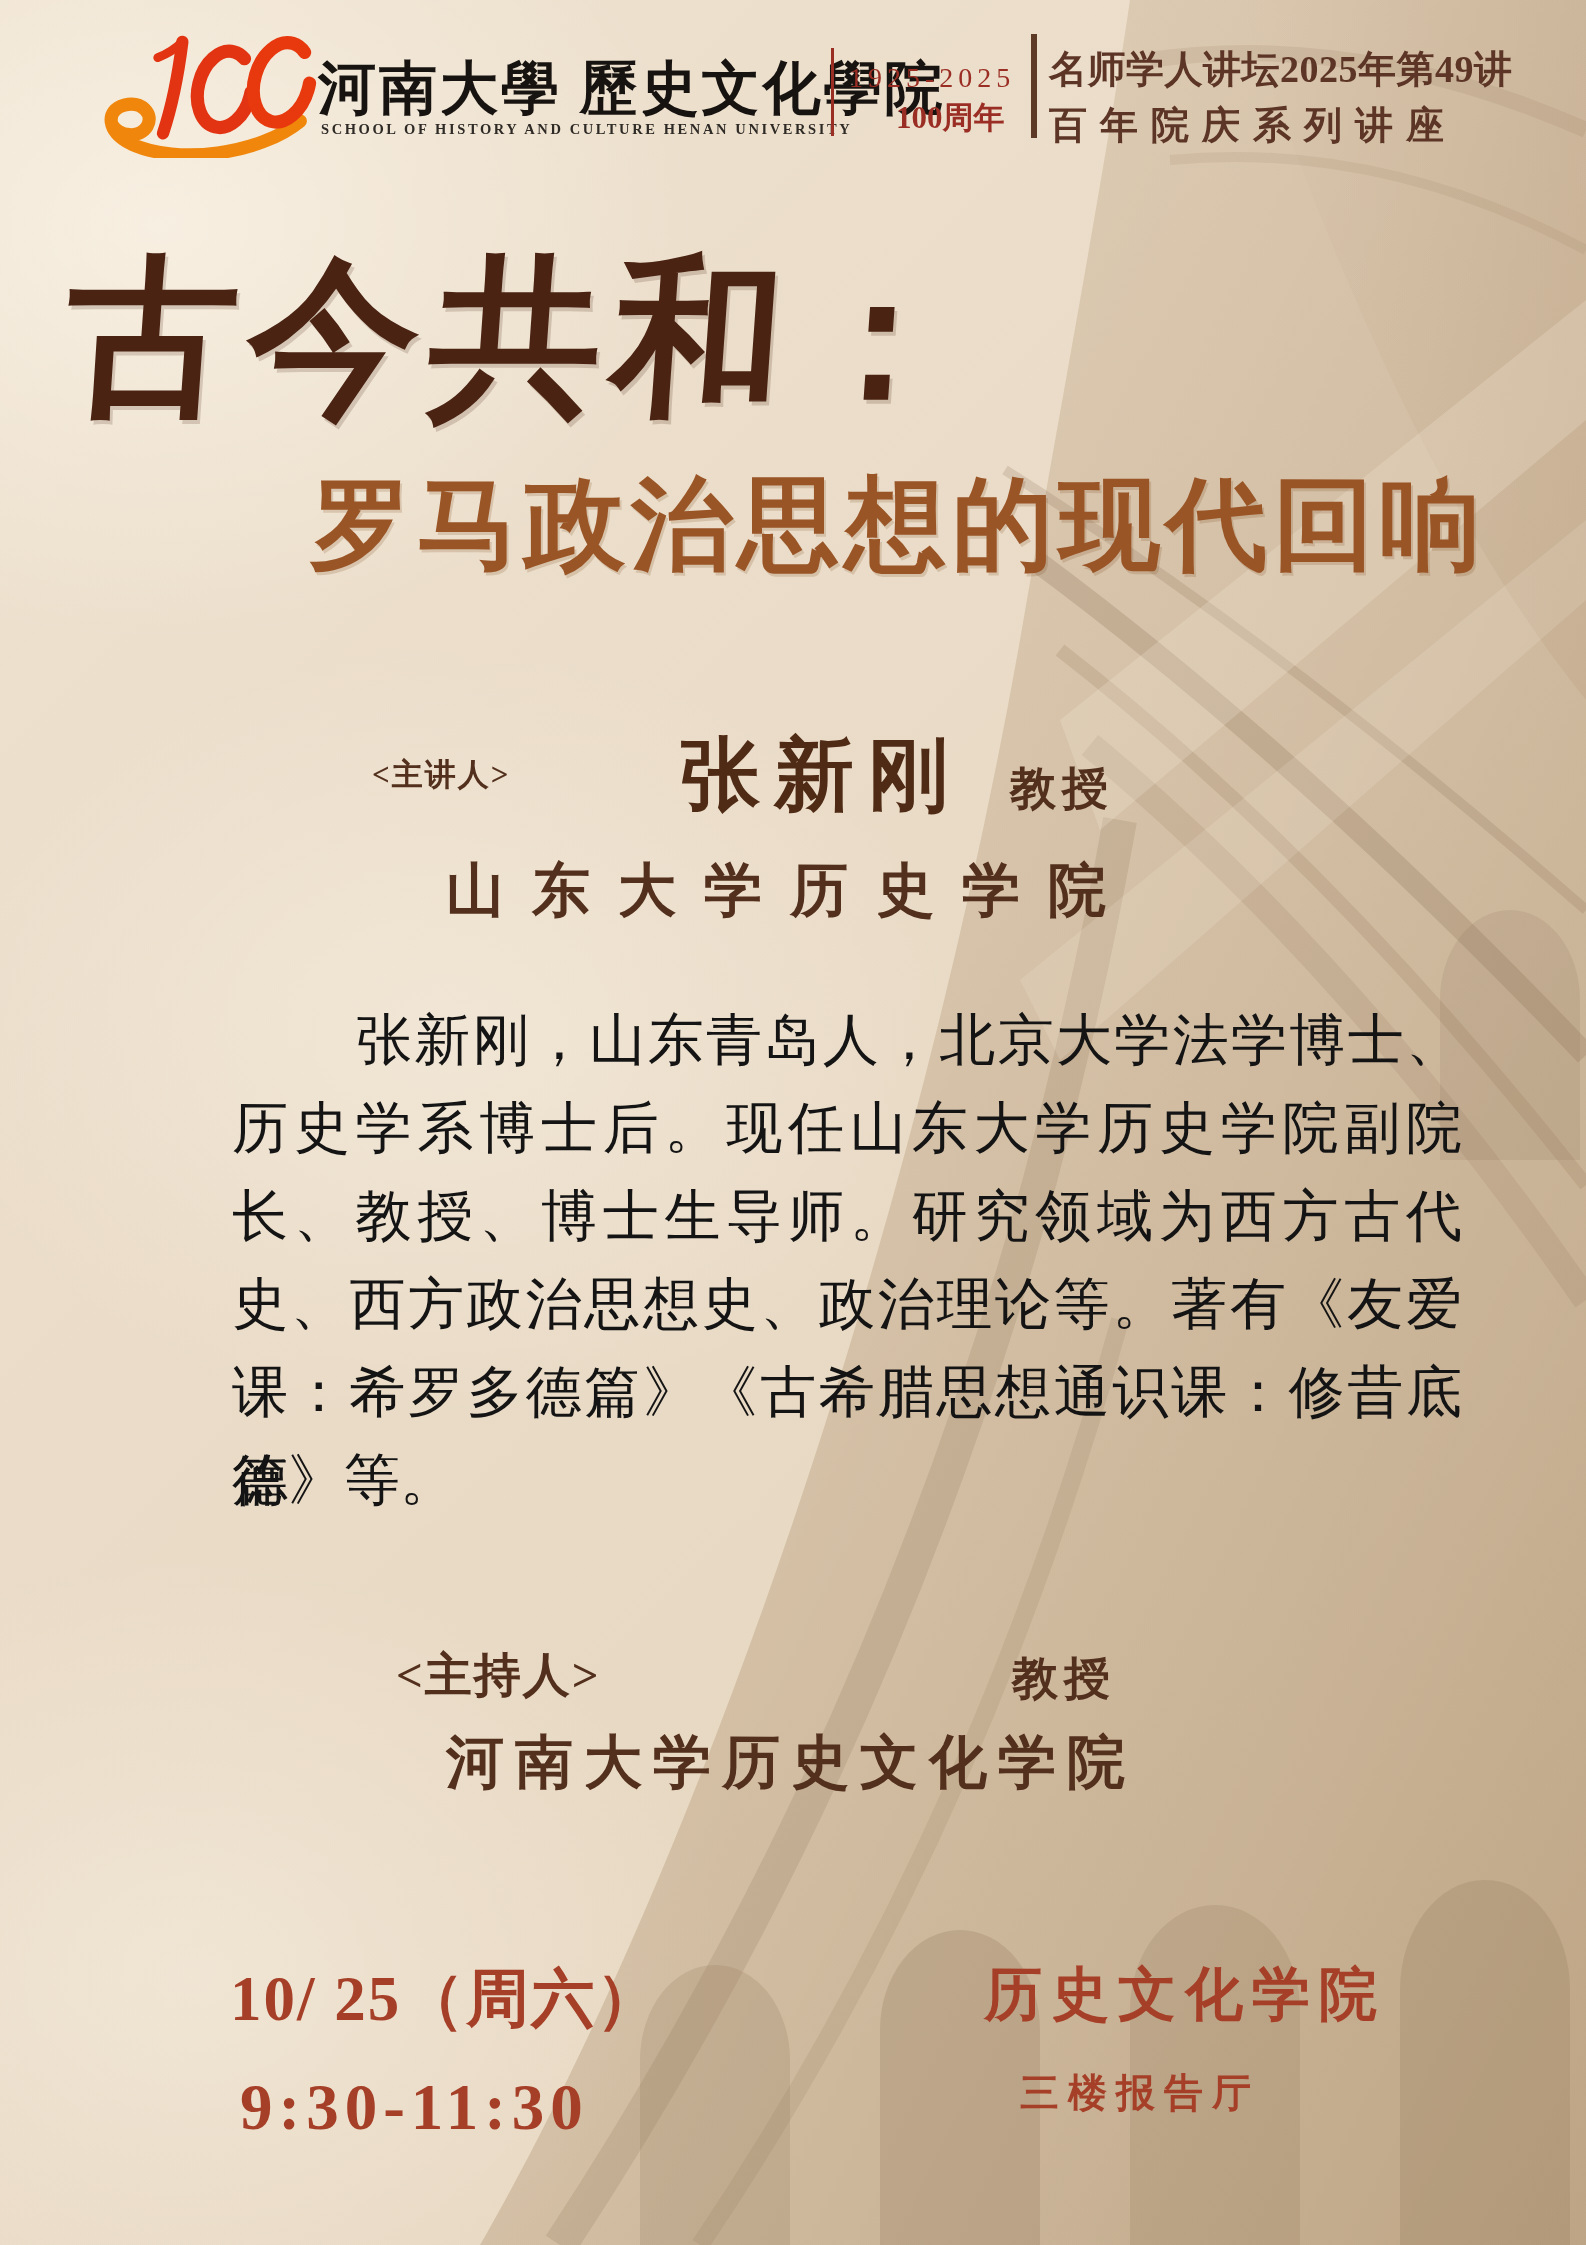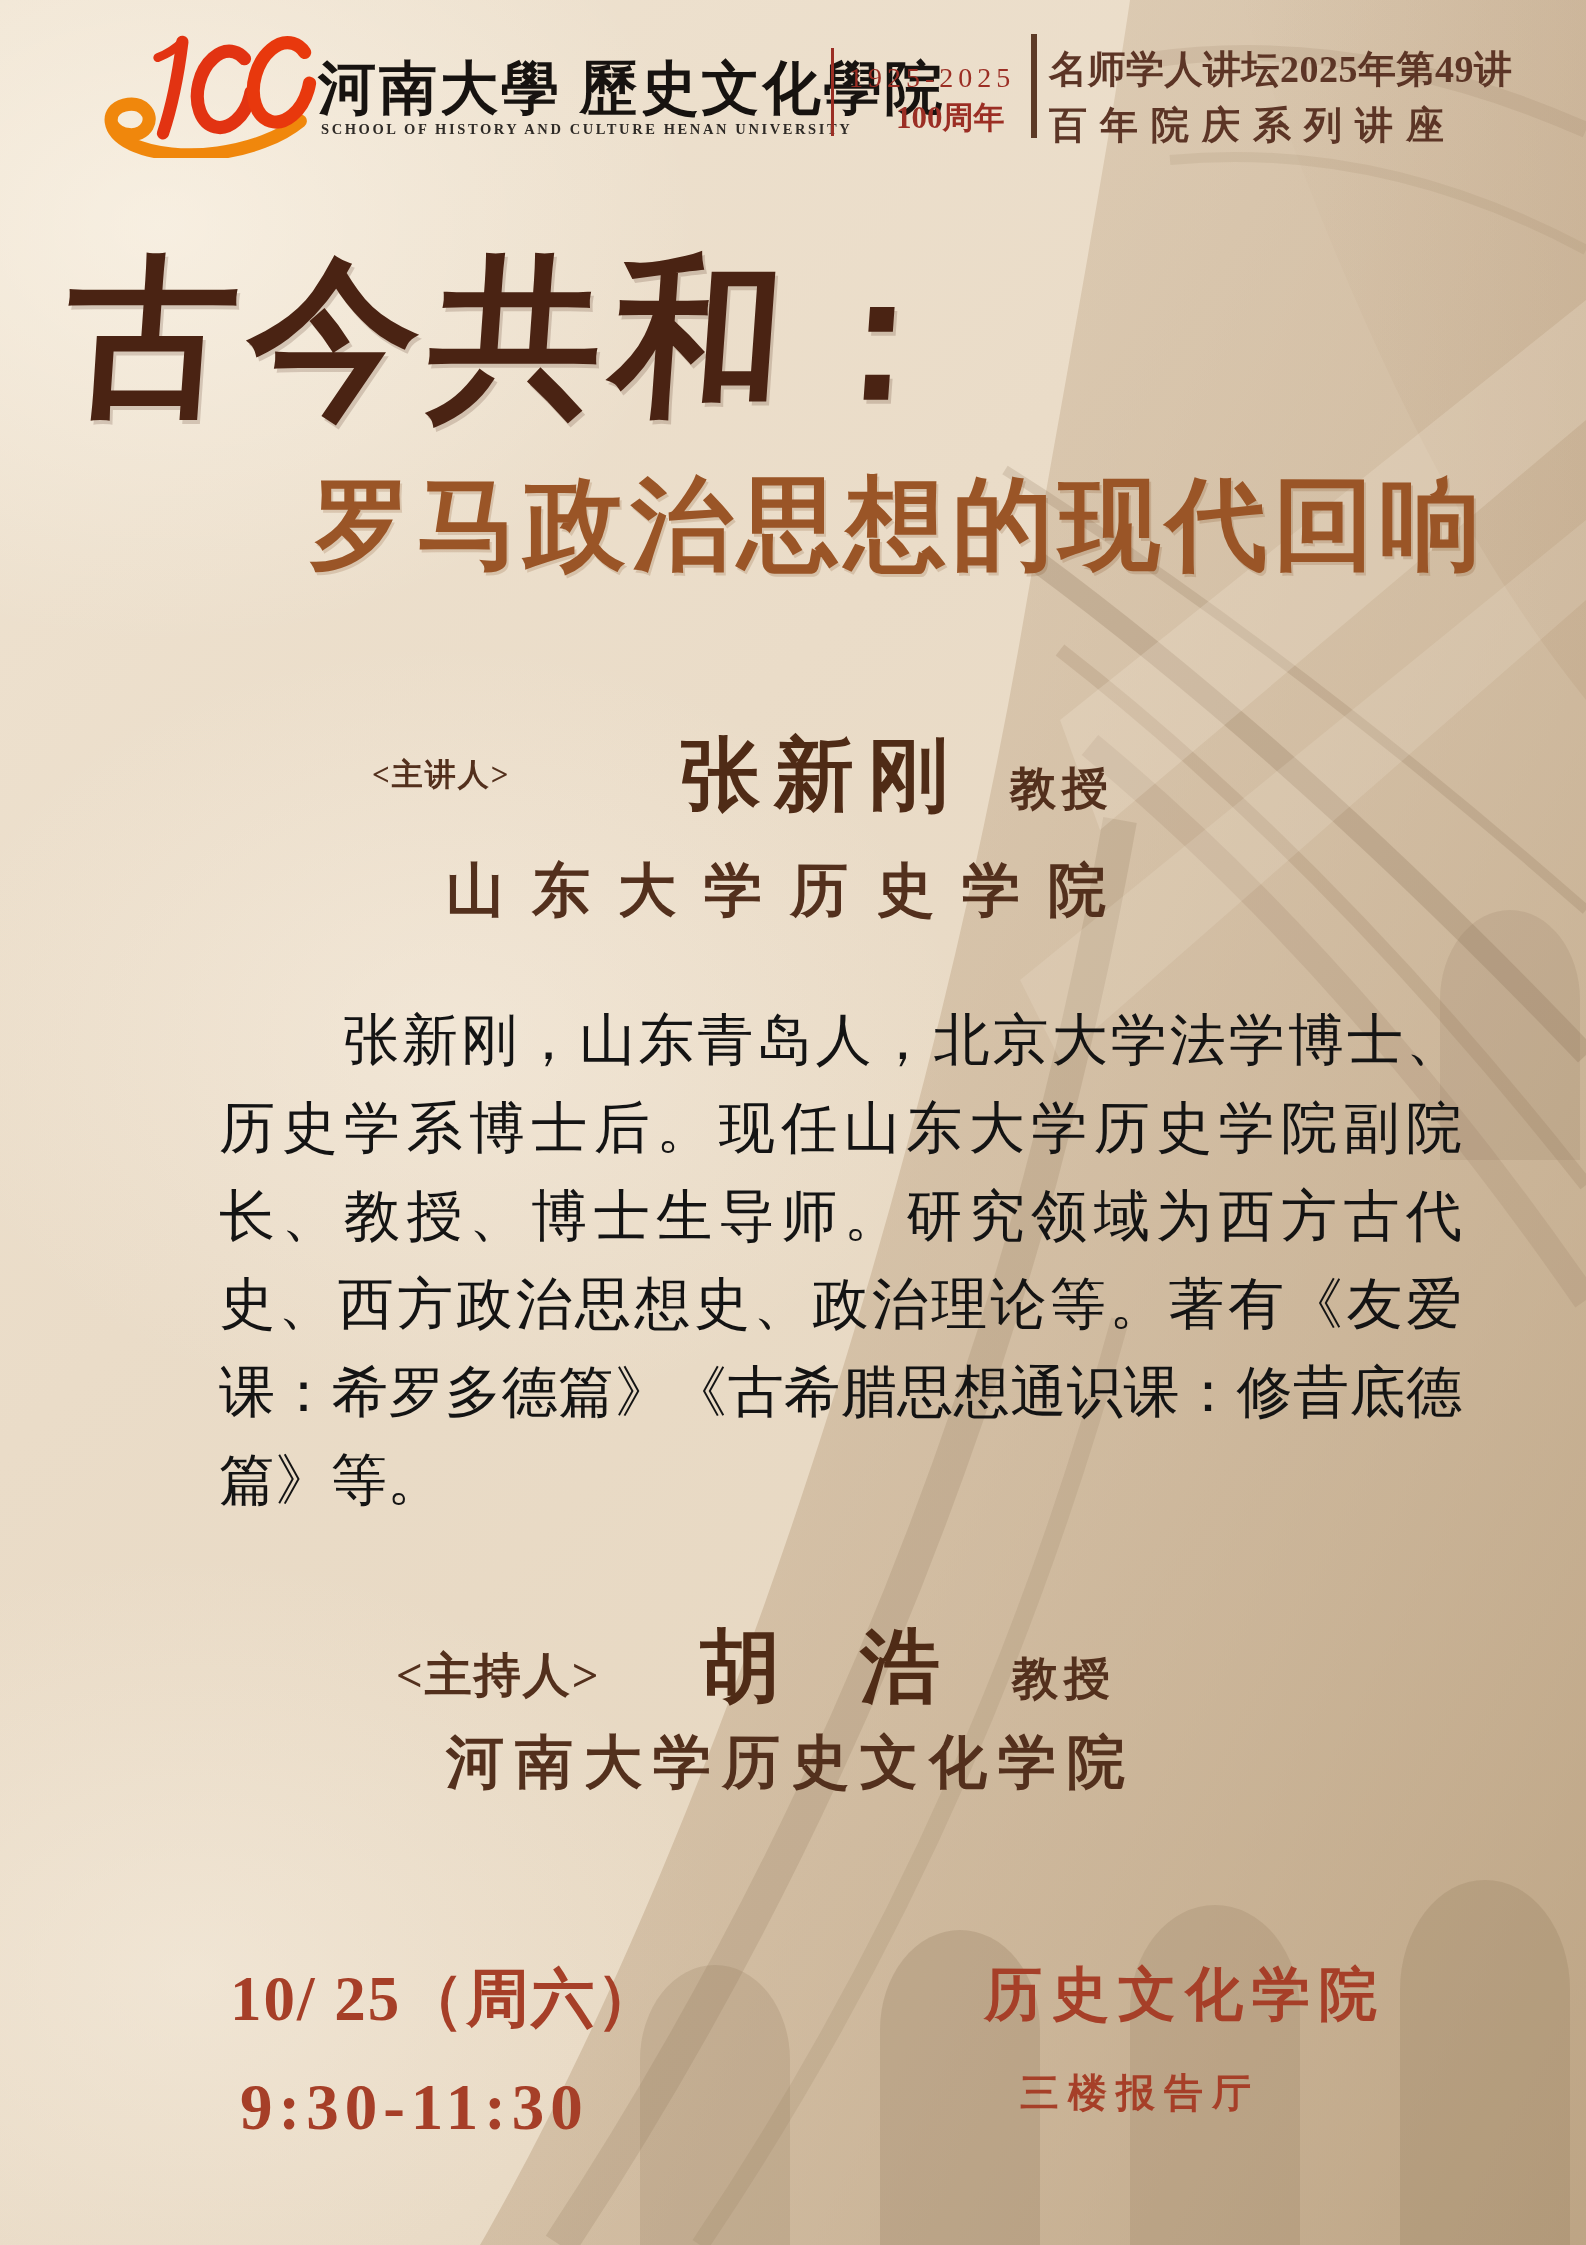--- a/index.html
+++ b/index.html
@@ -63,21 +63,21 @@
   .spk-label{position:absolute;left:372px;top:754px;font-size:31px;font-weight:bold;color:#53301d;white-space:nowrap;letter-spacing:2px;}
   .spk-name{position:absolute;left:680px;top:722px;font-size:80px;font-weight:bold;color:#4f2b16;letter-spacing:14px;white-space:nowrap;}
   .spk-title{position:absolute;left:1010px;top:758px;font-size:46px;font-weight:bold;color:#53301d;white-space:nowrap;letter-spacing:6px;}
   .spk-aff{position:absolute;left:446px;top:852px;font-size:58px;font-weight:bold;color:#53301d;white-space:nowrap;letter-spacing:28px;}
 
   
   .bio{
     position:absolute;left:219px;top:996px;width:1243px;
     font-size:56px;color:#141414;line-height:88px;
   }
-  .bio-line{text-align:justify;text-align-last:justify;height:88px;overflow:visible;}
+  .bio-line{text-align:justify;text-align-last:justify;height:88px;overflow:visible;margin-left:13px;}
   .bio-line.first{text-indent:124px;}
   .bio-line.last{text-align:right;text-align-last:left;}
 
   
   .host-label{position:absolute;left:396px;top:1644px;font-size:47px;font-weight:bold;color:#53301d;white-space:nowrap;letter-spacing:2px;}
   .host-name{position:absolute;left:700px;top:1614px;font-size:80px;font-weight:bold;color:#4f2b16;white-space:nowrap;}
   .host-title{position:absolute;left:1012px;top:1648px;font-size:46px;font-weight:bold;color:#53301d;white-space:nowrap;letter-spacing:6px;}
   .host-aff{position:absolute;left:446px;top:1724px;font-size:58px;font-weight:bold;color:#53301d;white-space:nowrap;letter-spacing:11px;}
 
   
@@ -164,21 +164,20 @@
     <div class="bio">
       <div class="bio-line first">张新刚，山东青岛人，北京大学法学博士、</div>
       <div class="bio-line">历史学系博士后。现任山东大学历史学院副院</div>
       <div class="bio-line">长、教授、博士生导师。研究领域为西方古代</div>
       <div class="bio-line">史、西方政治思想史、政治理论等。著有《友爱</div>
       <div class="bio-line">课：希罗多德篇》《古希腊思想通识课：修昔底德</div>
       <div class="bio-line last">篇》等。</div>
     </div>
 
     <div class="host-label">&lt;主持人&gt;</div>
-    <div class="host-name">胡　浩</div>
     <div class="host-title">教授</div>
     <div class="host-aff">河南大学历史文化学院</div>
 
     <div class="sch-date">10/ 25（周六）</div>
     <div class="sch-time">9:30-11:30</div>
     <div class="venue-1">历史文化学院</div>
     <div class="venue-2">三楼报告厅</div>
 
   </div>
 </div>

